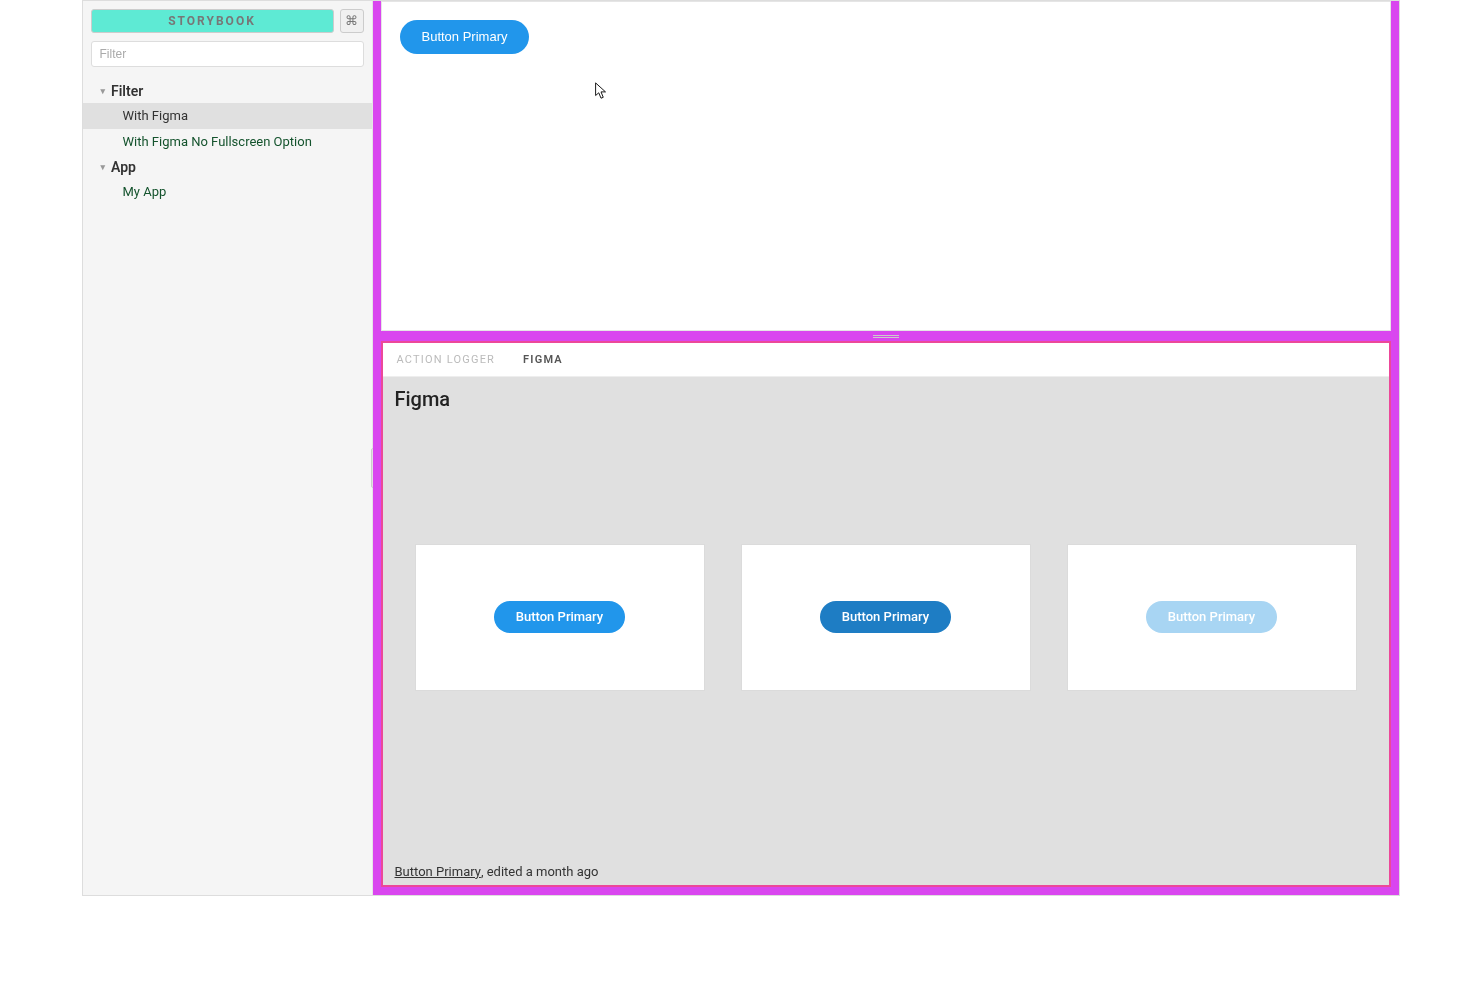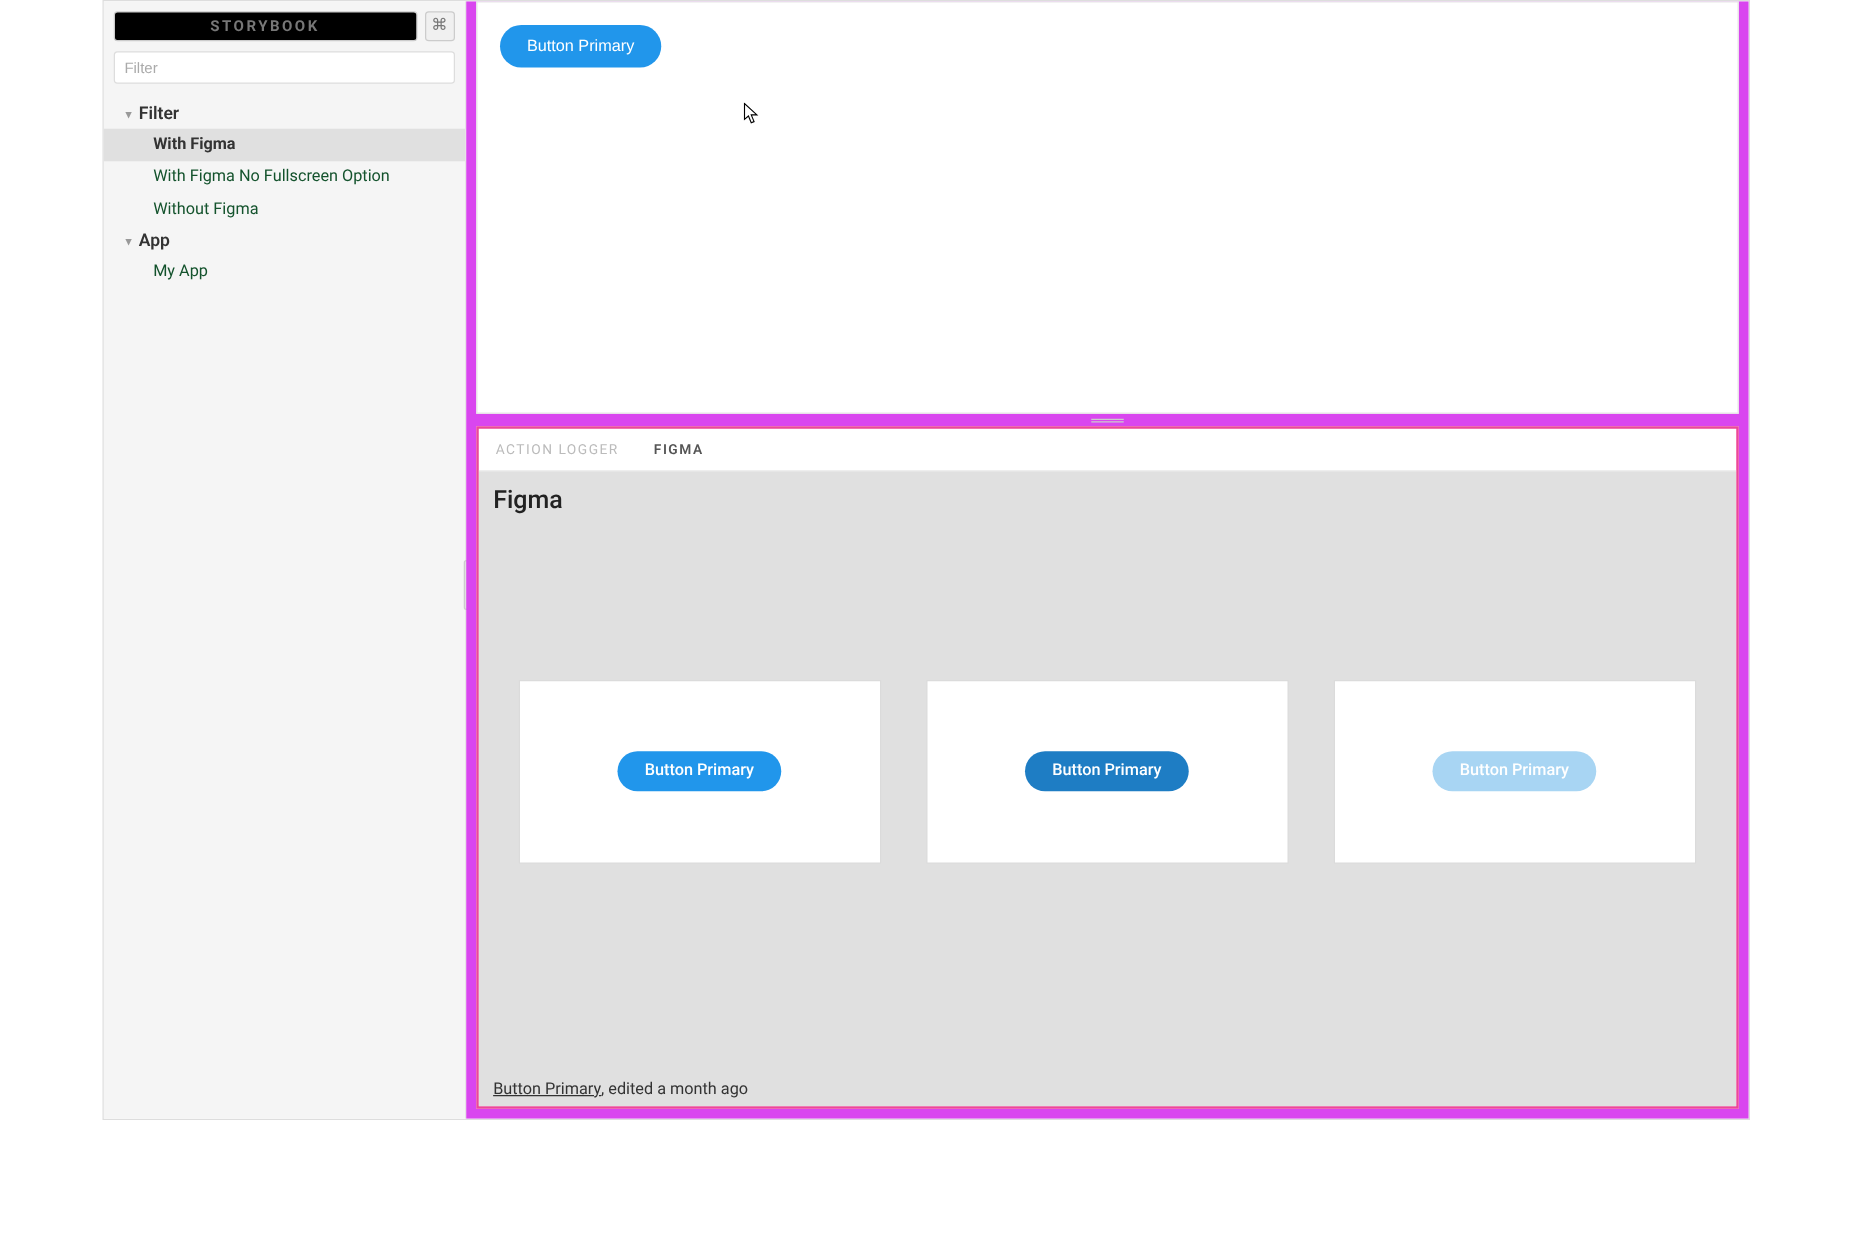--- a/index.html
+++ b/index.html
@@ -32,21 +32,21 @@
     display: flex;
     align-items: center;
     padding: 8px 8px 0 8px;
     gap: 6px;
   }
   .brand-btn {
     flex: 1;
     height: 24px;
     border: 1px solid #ccc;
     border-radius: 3px;
-    background: #000000;
+    background: #5eead4;
     font-weight: 700;
     letter-spacing: 2px;
     color: #777;
     font-size: 12px;
     text-align: center;
     line-height: 22px;
     cursor: pointer;
   }
   .shortcut-btn {
     width: 24px;
@@ -90,21 +90,21 @@
   }
   .tree-item {
     padding: 4px 8px 4px 40px;
     cursor: pointer;
     color: #14532d;
     font-size: 13px;
     line-height: 18px;
   }
   .tree-item.selected {
     background: #e0e0e0;
-    font-weight: 700;
+    font-weight: 400;
     color: #333;
   }
 
   .sidebar-resize-handle {
     position: absolute;
     right: -4px;
     top: 50%;
     width: 5px;
     height: 40px;
     background: #e0e0e0;
@@ -263,21 +263,20 @@
   </div>
 
   <nav class="tree">
 
     <div class="tree-group-header">
       <span class="chevron">▾</span>
       <span>Filter</span>
     </div>
     <div class="tree-item selected">With Figma</div>
     <div class="tree-item">With Figma No Fullscreen Option</div>
-    <div class="tree-item">Without Figma</div>
 
     <div class="tree-group-header">
       <span class="chevron">▾</span>
       <span>App</span>
     </div>
     <div class="tree-item">My App</div>
   </nav>
 
   <div class="sidebar-resize-handle"></div>
 </aside>

